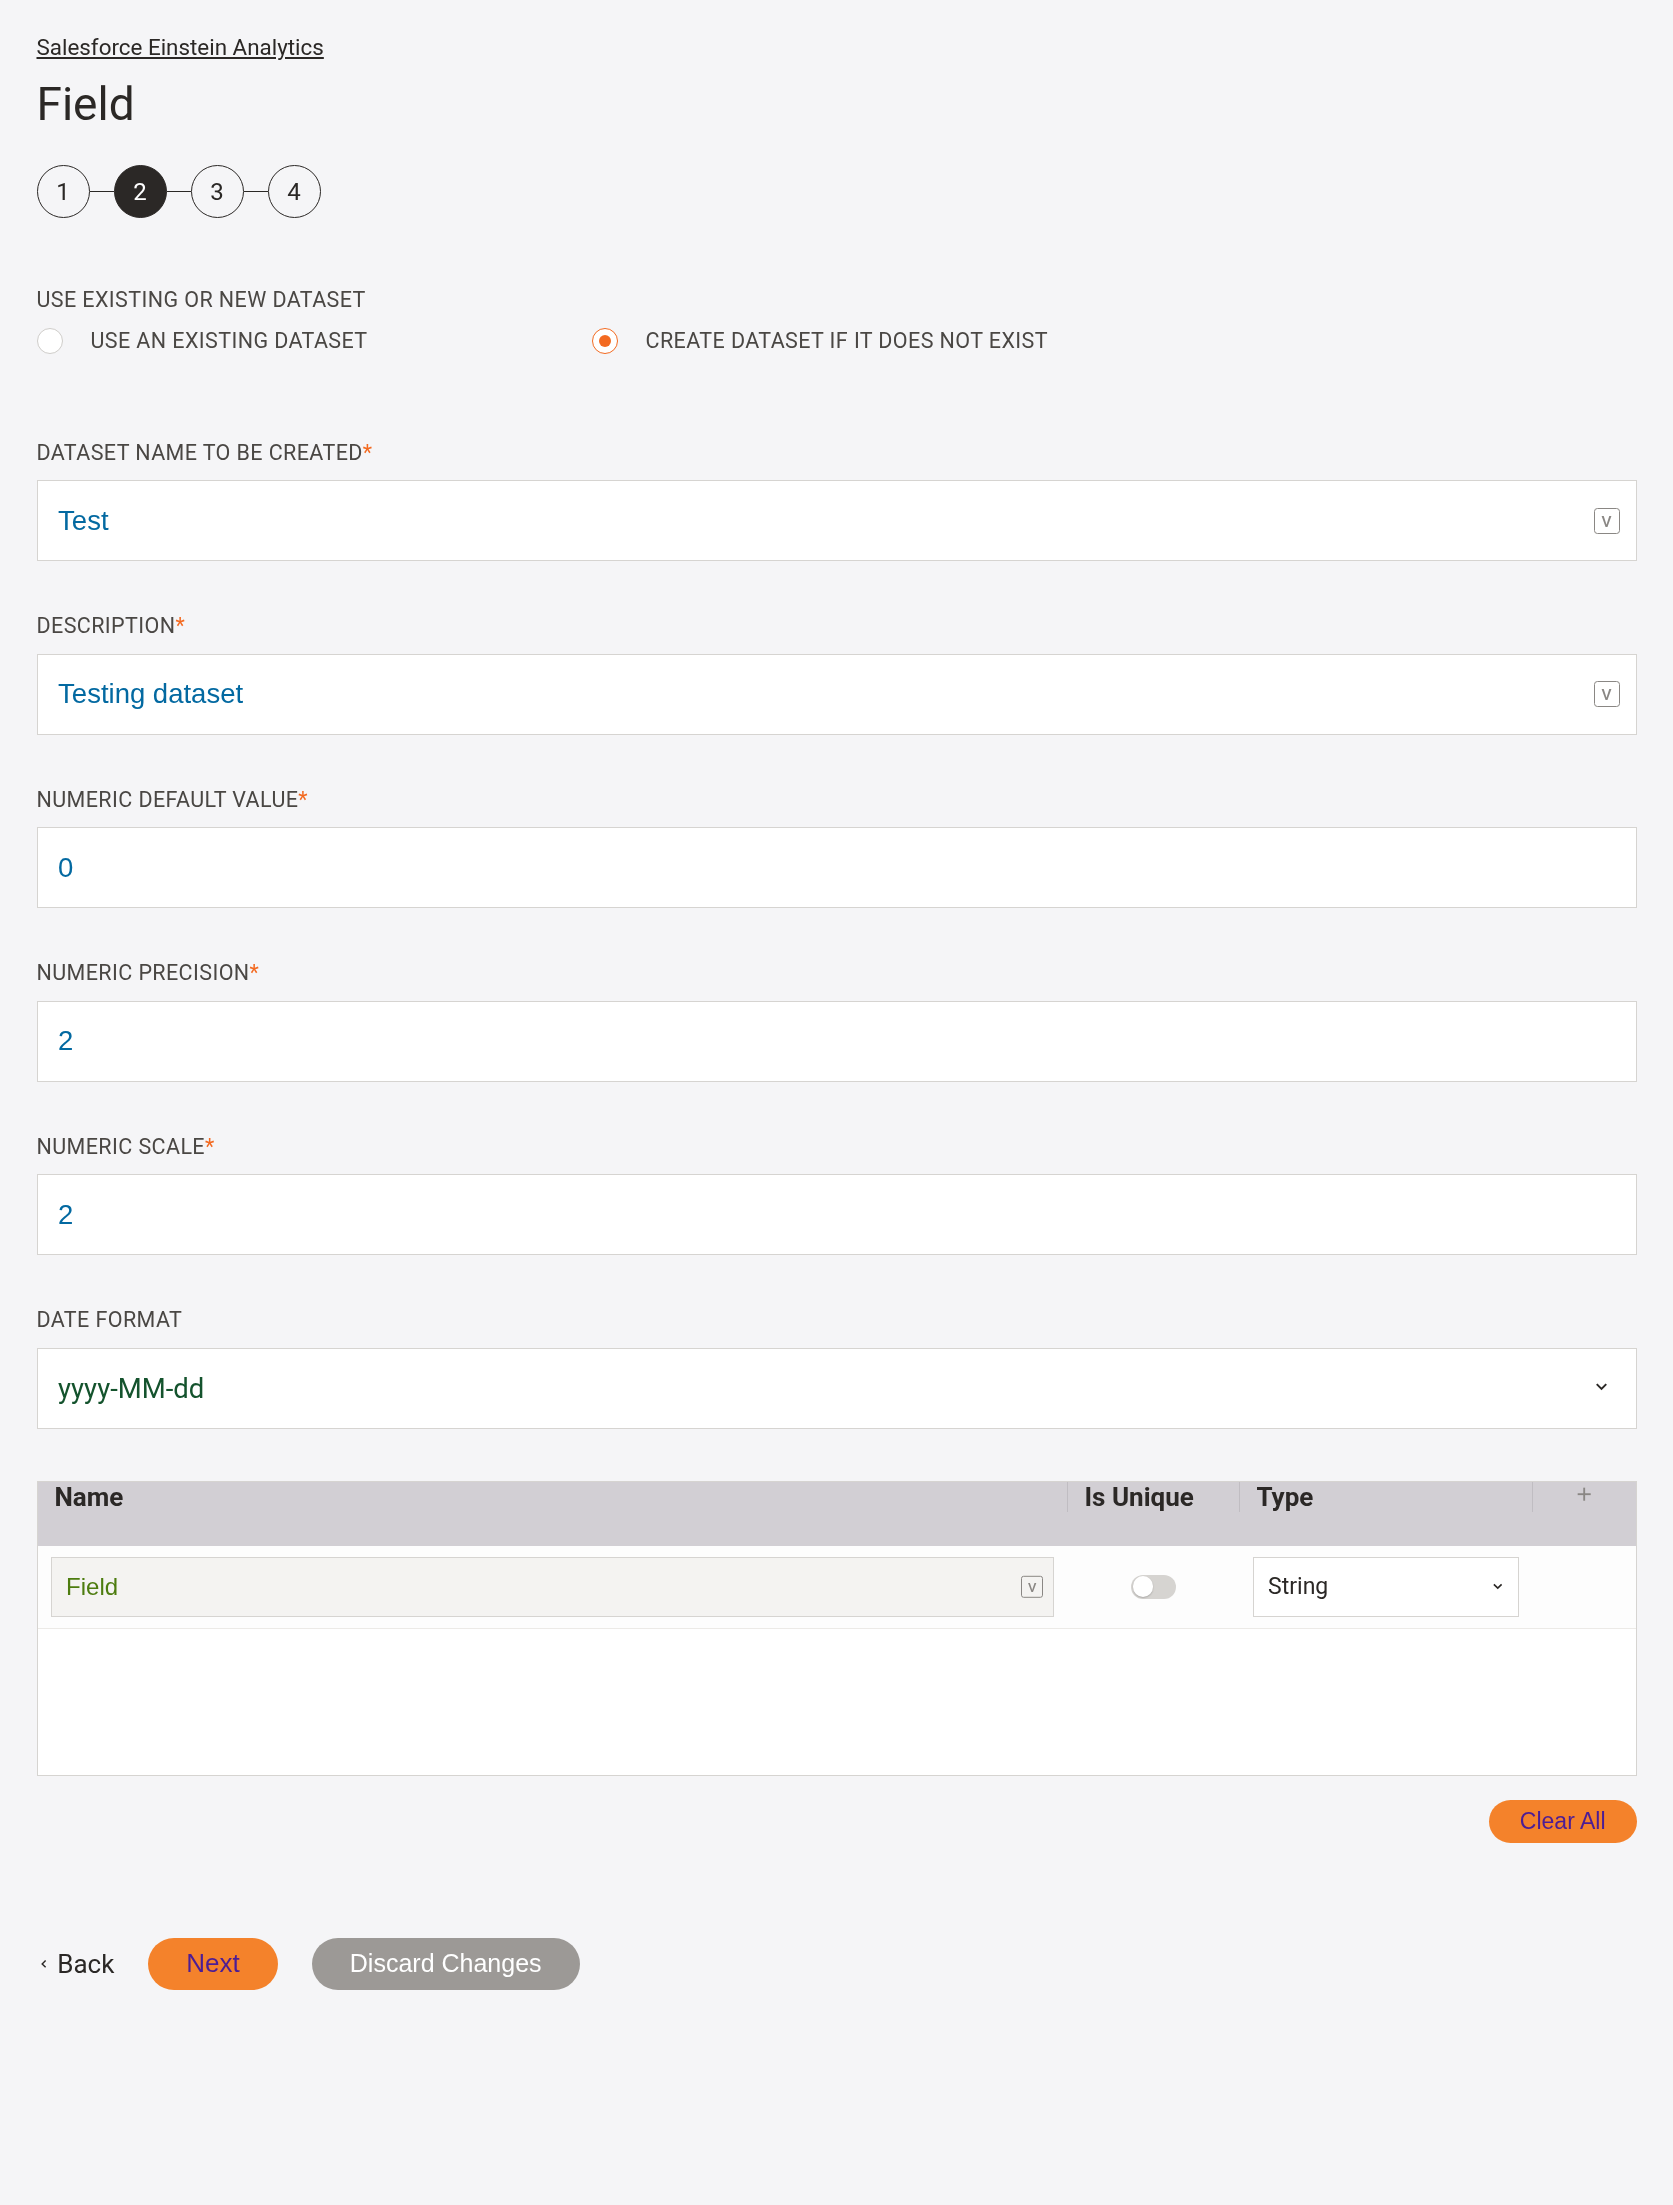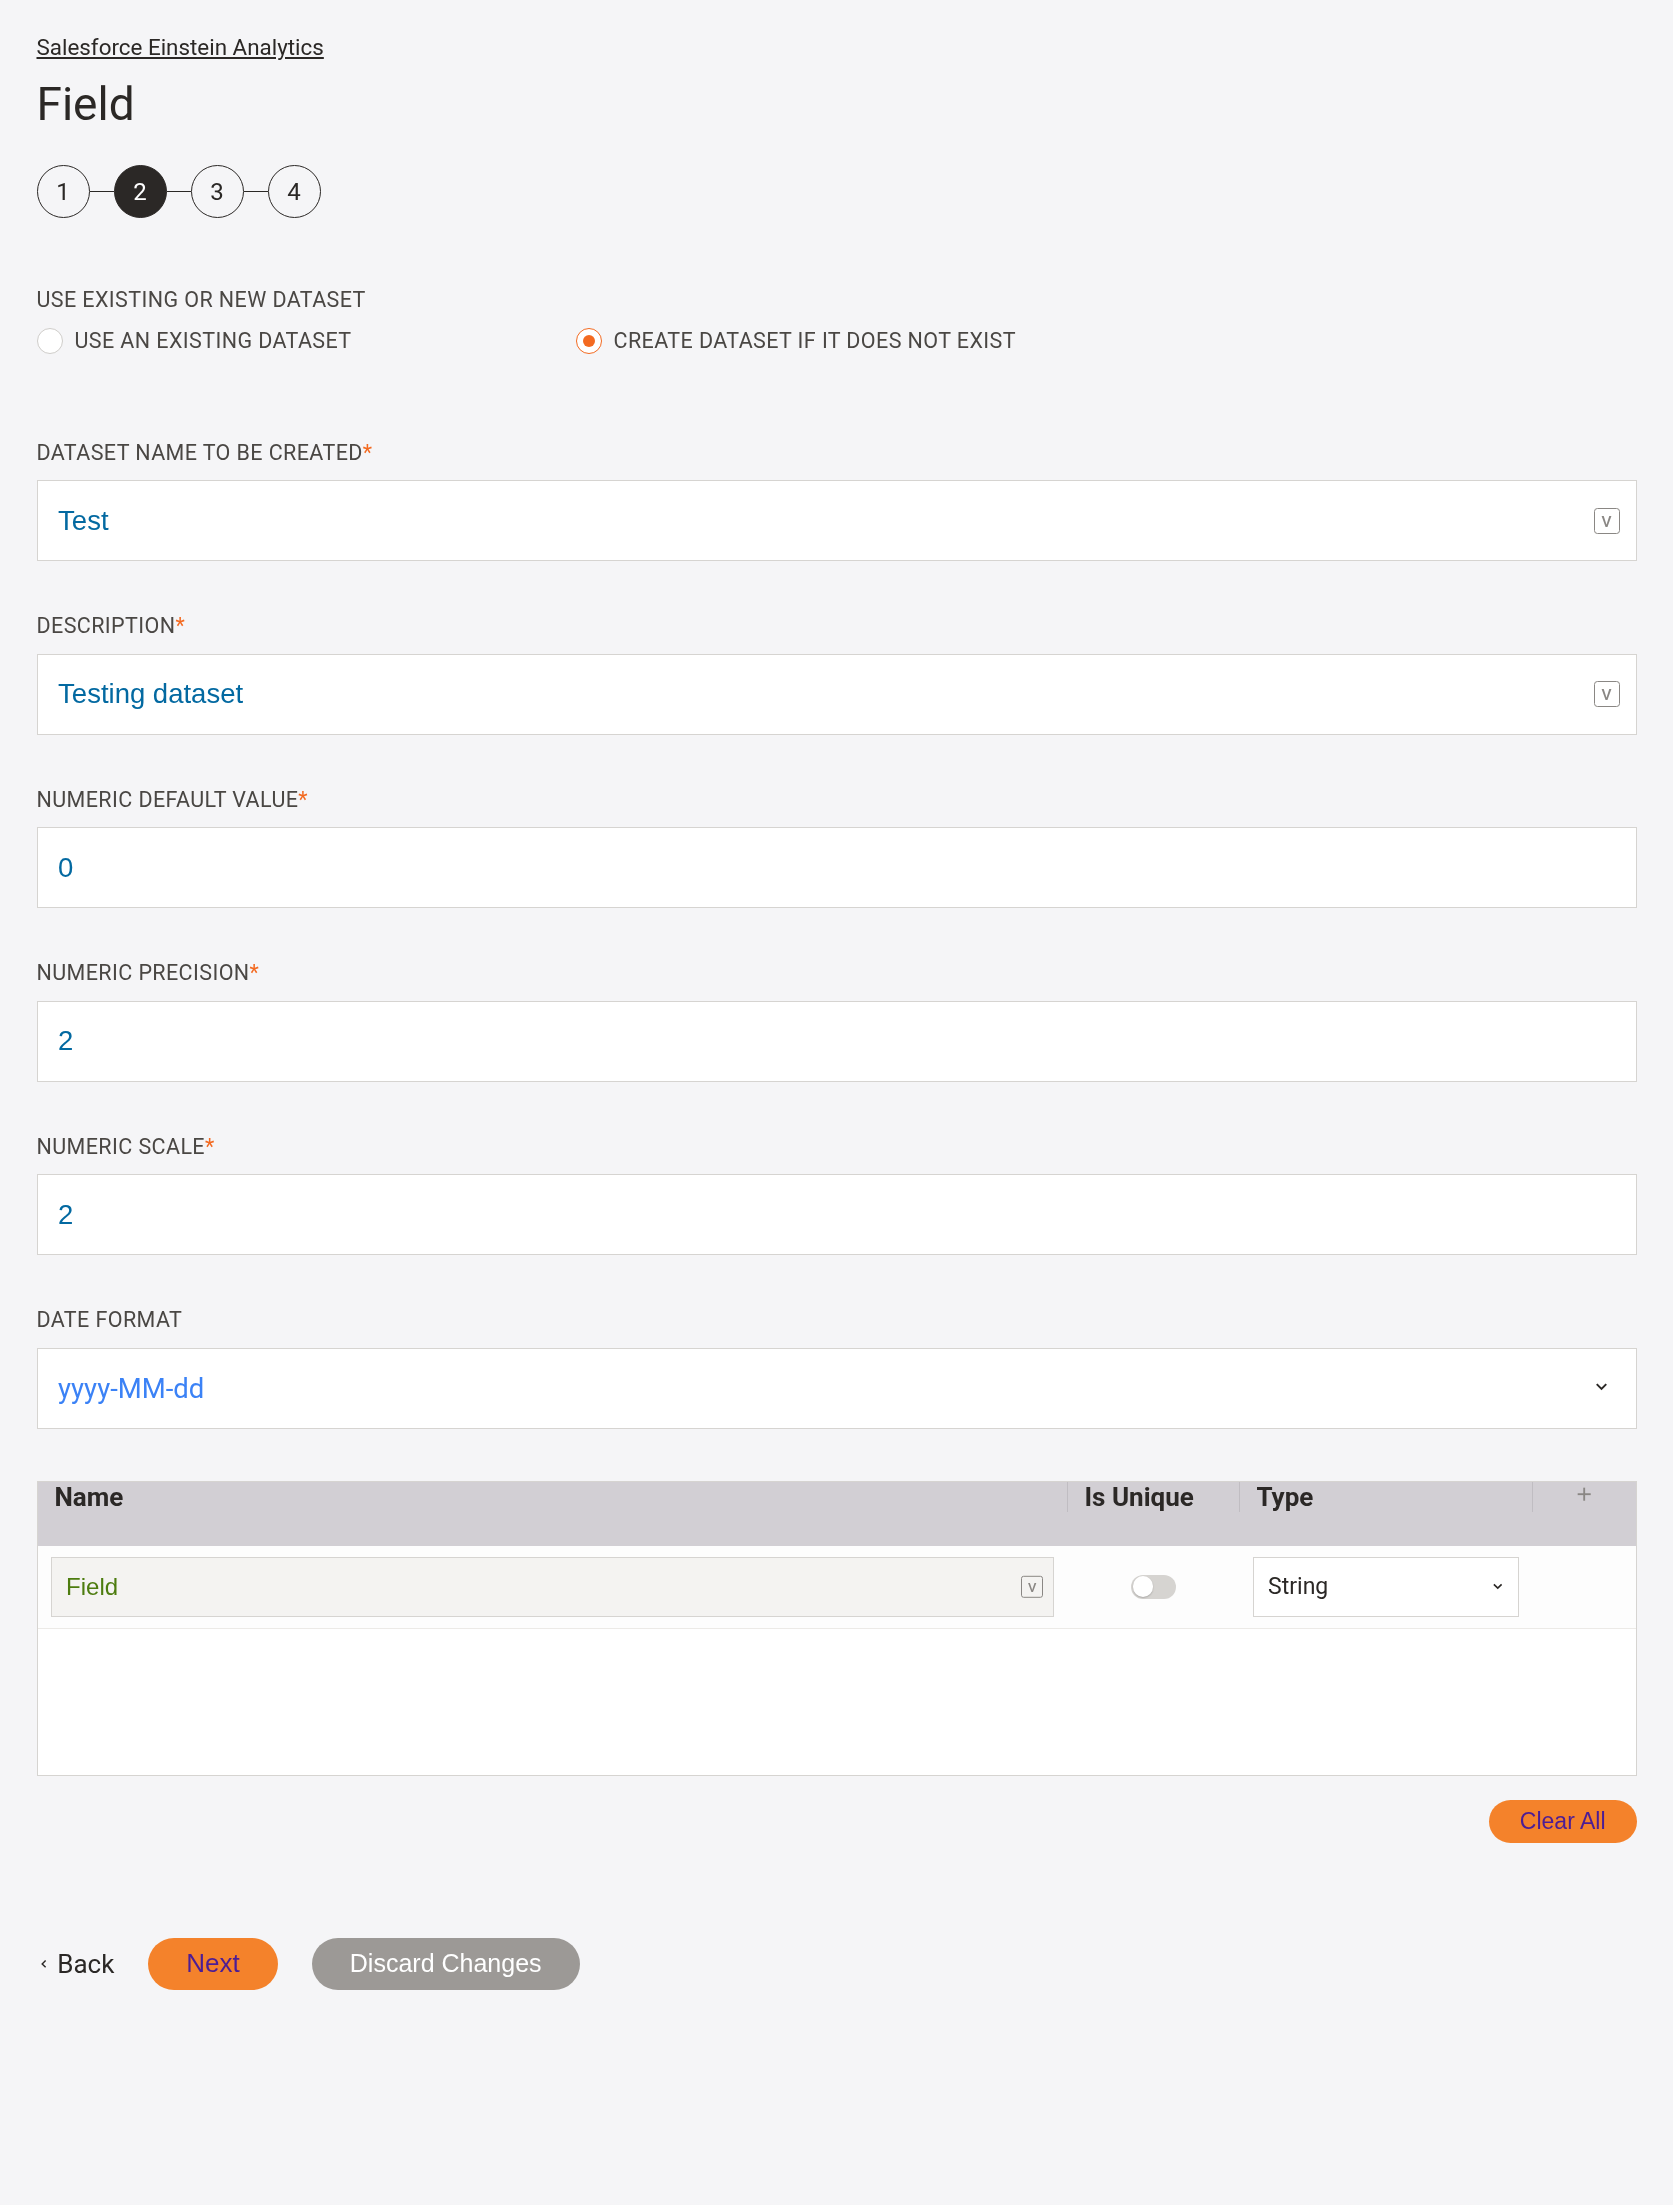--- a/index.html
+++ b/index.html
@@ -61,21 +61,21 @@
   }
   .req { color: #f36a21; }
   .radio-row {
     display: flex;
     gap: 224px;
     margin-bottom: 86px;
   }
   .radio-item {
     display: flex;
     align-items: center;
-    gap: 12px;
+    gap: 28px;
     cursor: pointer;
   }
   .radio-circle {
     width: 26px;
     height: 26px;
     border-radius: 50%;
     border: 1.7px solid #cfcdca;
     background: #fff;
     display: flex;
     align-items: center;
@@ -129,21 +129,21 @@
     padding-bottom: 0.9px;
   }
   .select-wrap { position: relative; }
   .select-input {
     width: 100%;
     height: 81px;
     padding: 0 52px 0 20.6px;
     font-size: 27.5px;
     border: 0.9px solid #d6d4d1;
     background: #fff;
-    color: #3b82f6;
+    color: #14532d;
     display: flex;
     align-items: center;
     cursor: pointer;
   }
   .chevron {
     position: absolute;
     right: 26px;
     top: 50%;
     transform: translateY(-50%);
     pointer-events: none;

